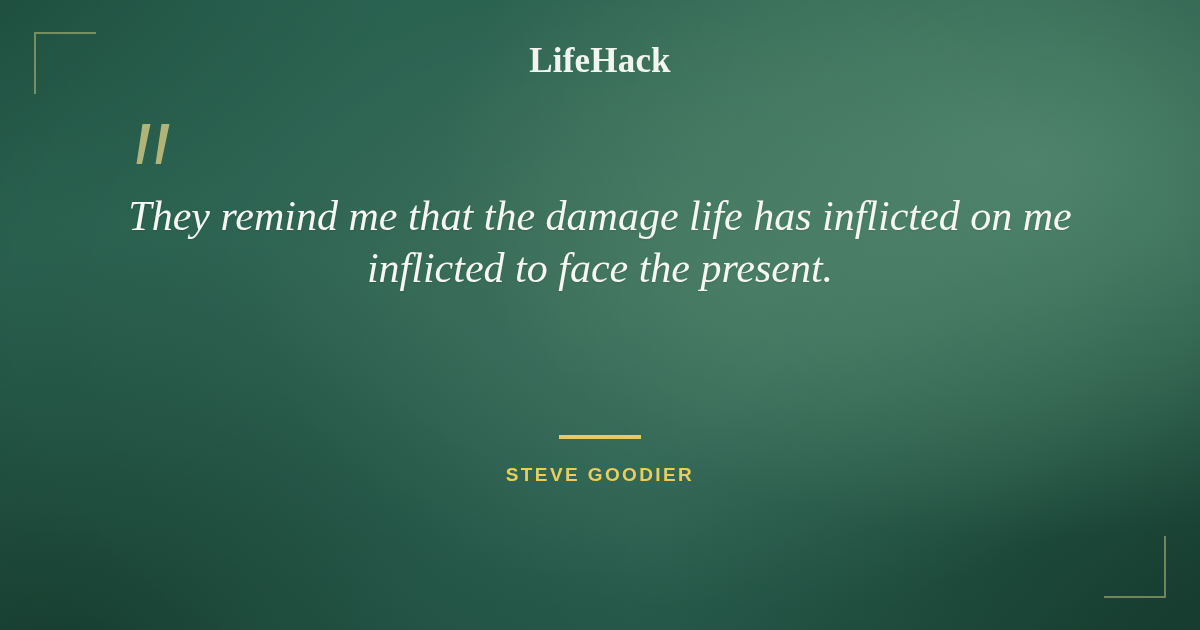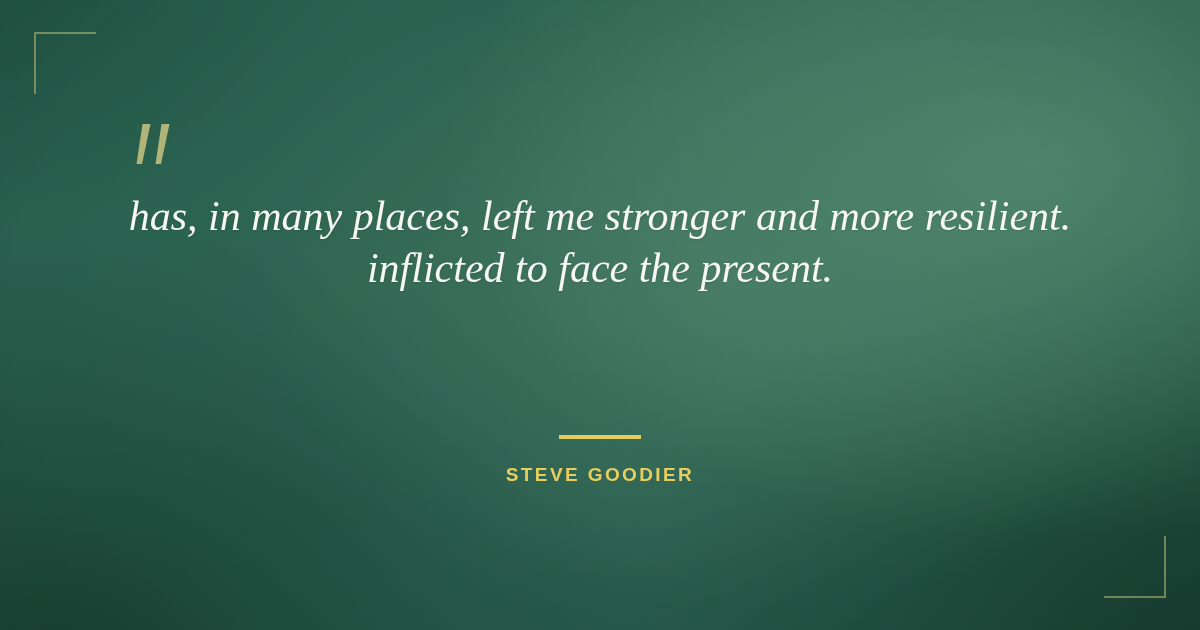--- a/index.html
+++ b/index.html
@@ -122,29 +122,30 @@
 </head>
 <body>
 
 <div class="card">
 
   <div class="vignette"></div>
 
   <div class="bracket bracket-tl"></div>
   <div class="bracket bracket-br"></div>
 
+  <div class="logo">LifeHack</div>
 
   <div class="quote-mark">
     <svg width="52" height="46" viewBox="0 0 52 46" xmlns="http://www.w3.org/2000/svg">
       <path d="M14.5 2 L22.5 2 L14.0 42 L8.5 42 Z" fill="#b8b87a" opacity="0.95"></path>
       <path d="M33.5 2 L41.5 2 L33.0 42 L27.5 42 Z" fill="#b8b87a" opacity="0.95"></path>
     </svg>
   </div>
 
   <div class="quote-block">
-    <div class="quote-line">has, in many places, left me stronger and more resilient.</div>
+    <div class="quote-line">They remind me that the damage life has inflicted on me</div>
     <div class="quote-line">inflicted to face the present.</div>
   </div>
 
   <div class="divider"></div>
   <div class="author">STEVE GOODIER</div>
 
 </div>
 
 </body></html>

